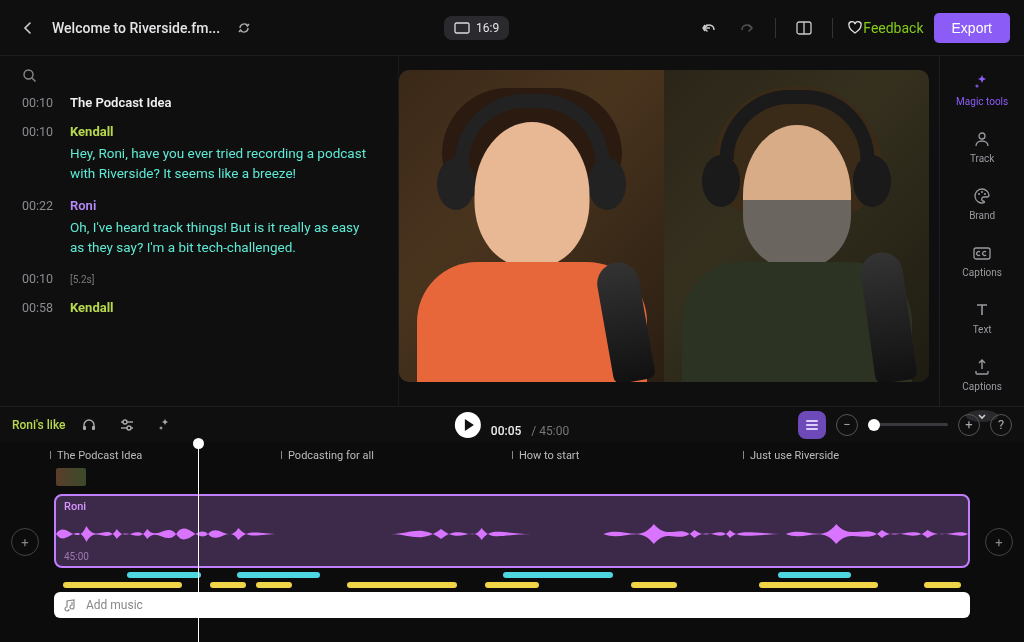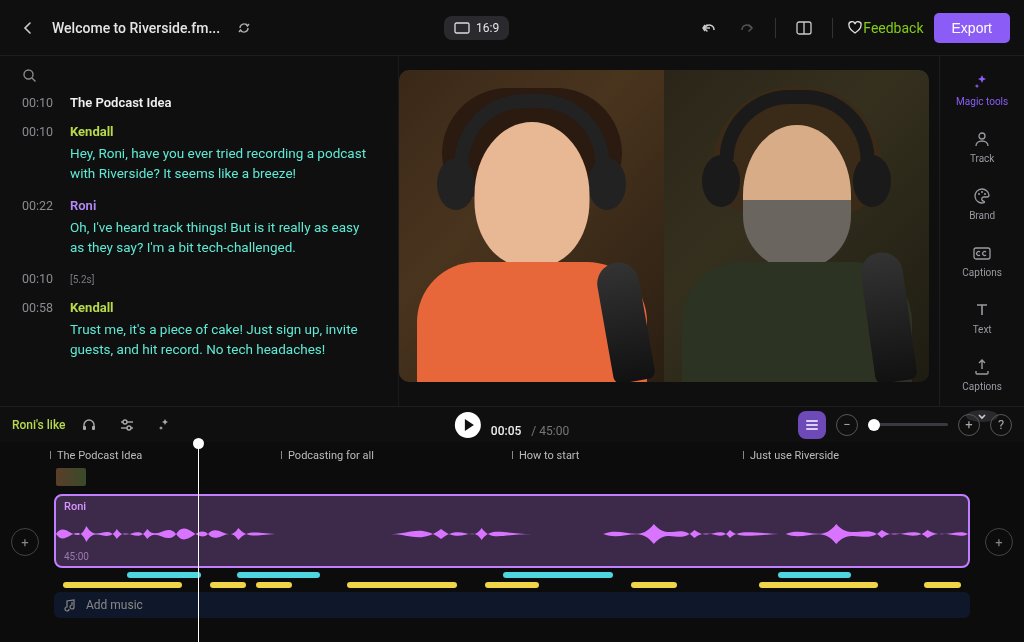--- a/index.html
+++ b/index.html
@@ -185,21 +185,21 @@
     }
     .tl-track-name { color:#d896ff; font-size:11px; font-weight:500;}
     .tl-track-dur { color:#9a7ab0; font-size:10px; position:absolute; bottom:4px; left:8px;}
     .wave { position:absolute; top:18px; left:0; right:0; height:40px; }
     .wave svg { width:100%; height:100%; }
     .tl-clips { height:14px; margin:4px 4px 0; position:relative;}
     .clip { position:absolute; height:6px; border-radius:3px; top:0;}
     .clip.c-cyan { background:#4dd5e0; }
     .clip.c-yellow { background:#f0d548; top:10px; height:6px;}
     .tl-addmusic {
-      height:26px; background:#0f172a; border-radius:6px; margin:6px 4px 0;
+      height:26px; background:#ffffff; border-radius:6px; margin:6px 4px 0;
       display:flex; align-items:center; gap:8px; padding:0 10px; color:#888; font-size:12px;
       cursor:pointer;
     }
     .plus-btn { width:28px; height:28px; border:1.5px solid #444; border-radius:50%; display:flex; align-items:center; justify-content:center; color:#888; cursor:pointer;}
     svg { display:block; }
   </style>
 </head>
 <body>
 
 <div class="header">
@@ -287,21 +287,20 @@
         <div class="t-row">
           <div class="t-time">00:10</div>
           <div class="t-body">
             <div class="t-gap">[5.2s]</div>
           </div>
         </div>
         <div class="t-row">
           <div class="t-time">00:58</div>
           <div class="t-body">
             <div class="t-speaker-k">Kendall</div>
-            <div class="t-text">Trust me, it's a piece of cake! Just sign up, invite guests, and hit record. No tech headaches!</div>
           </div>
         </div>
       </div>
   </div>
 
   <div class="center-panel">
     <div class="video-preview">
       <div class="vp-half vp-left">
         <div class="hair1"></div>
         <div class="headphone1"></div>

